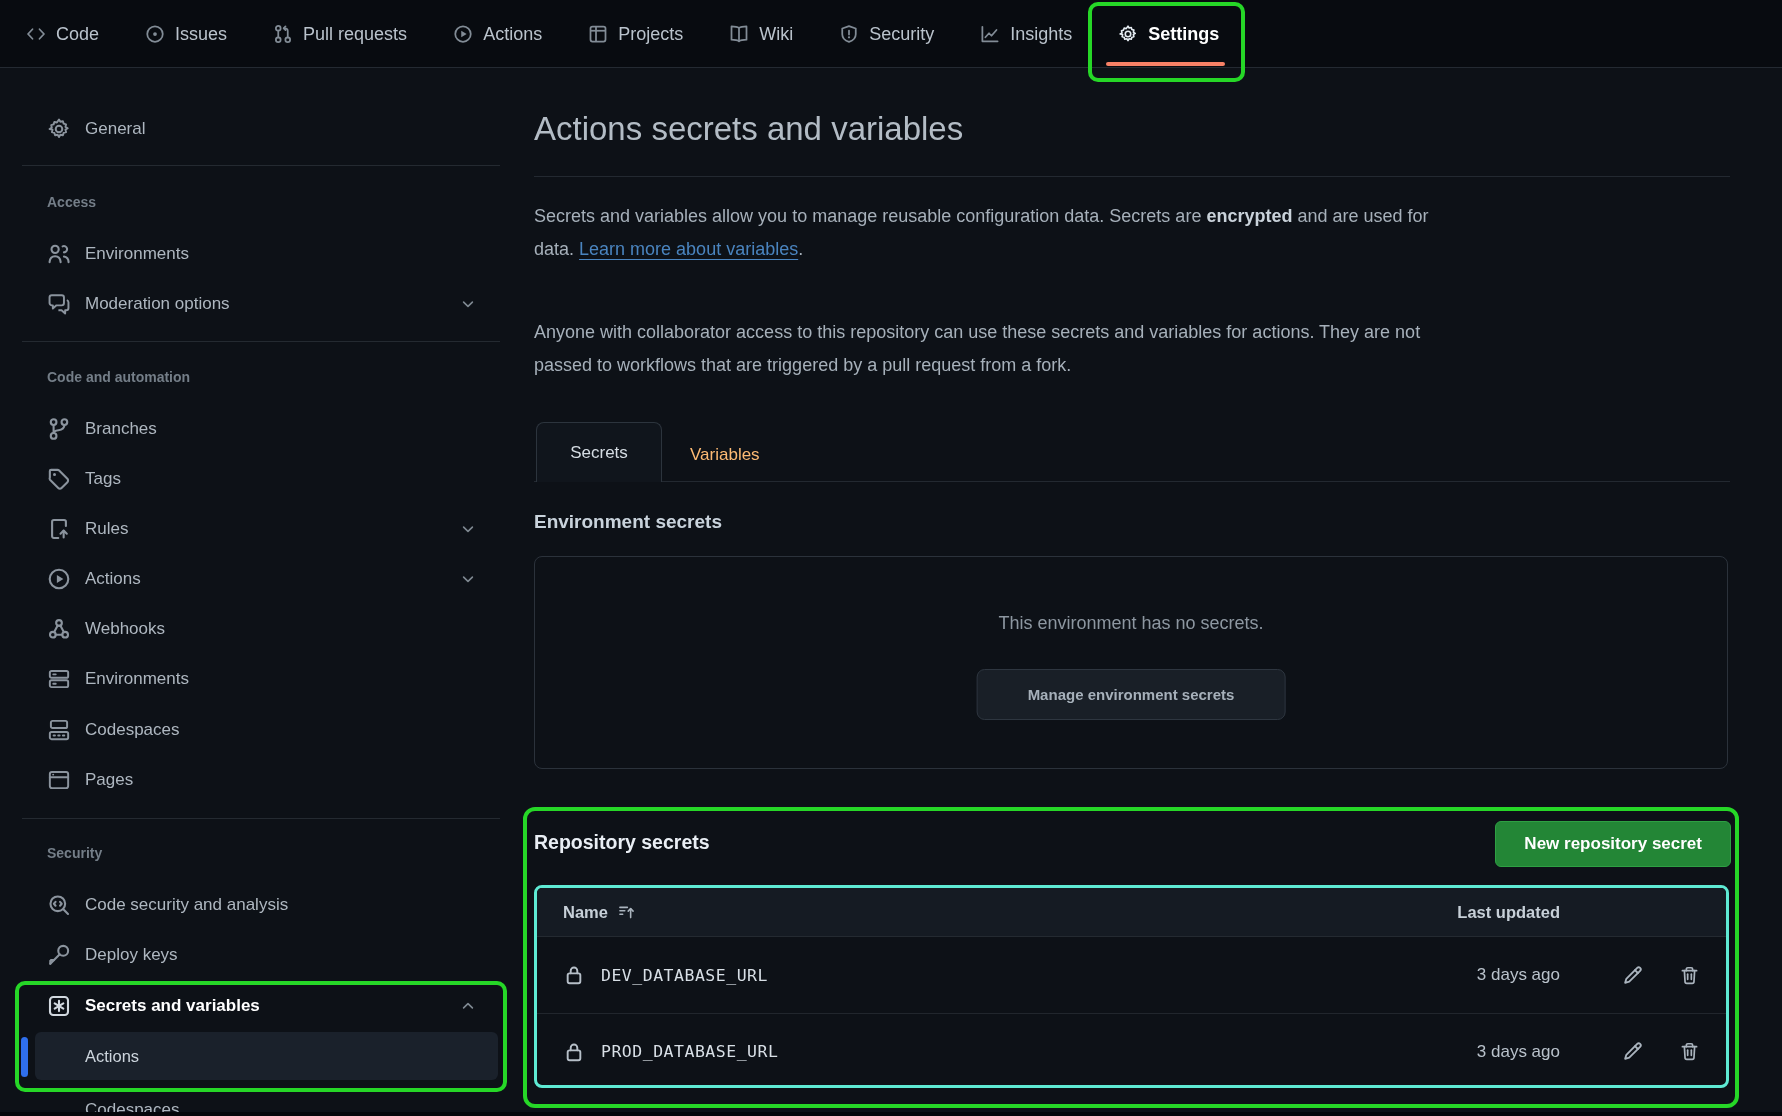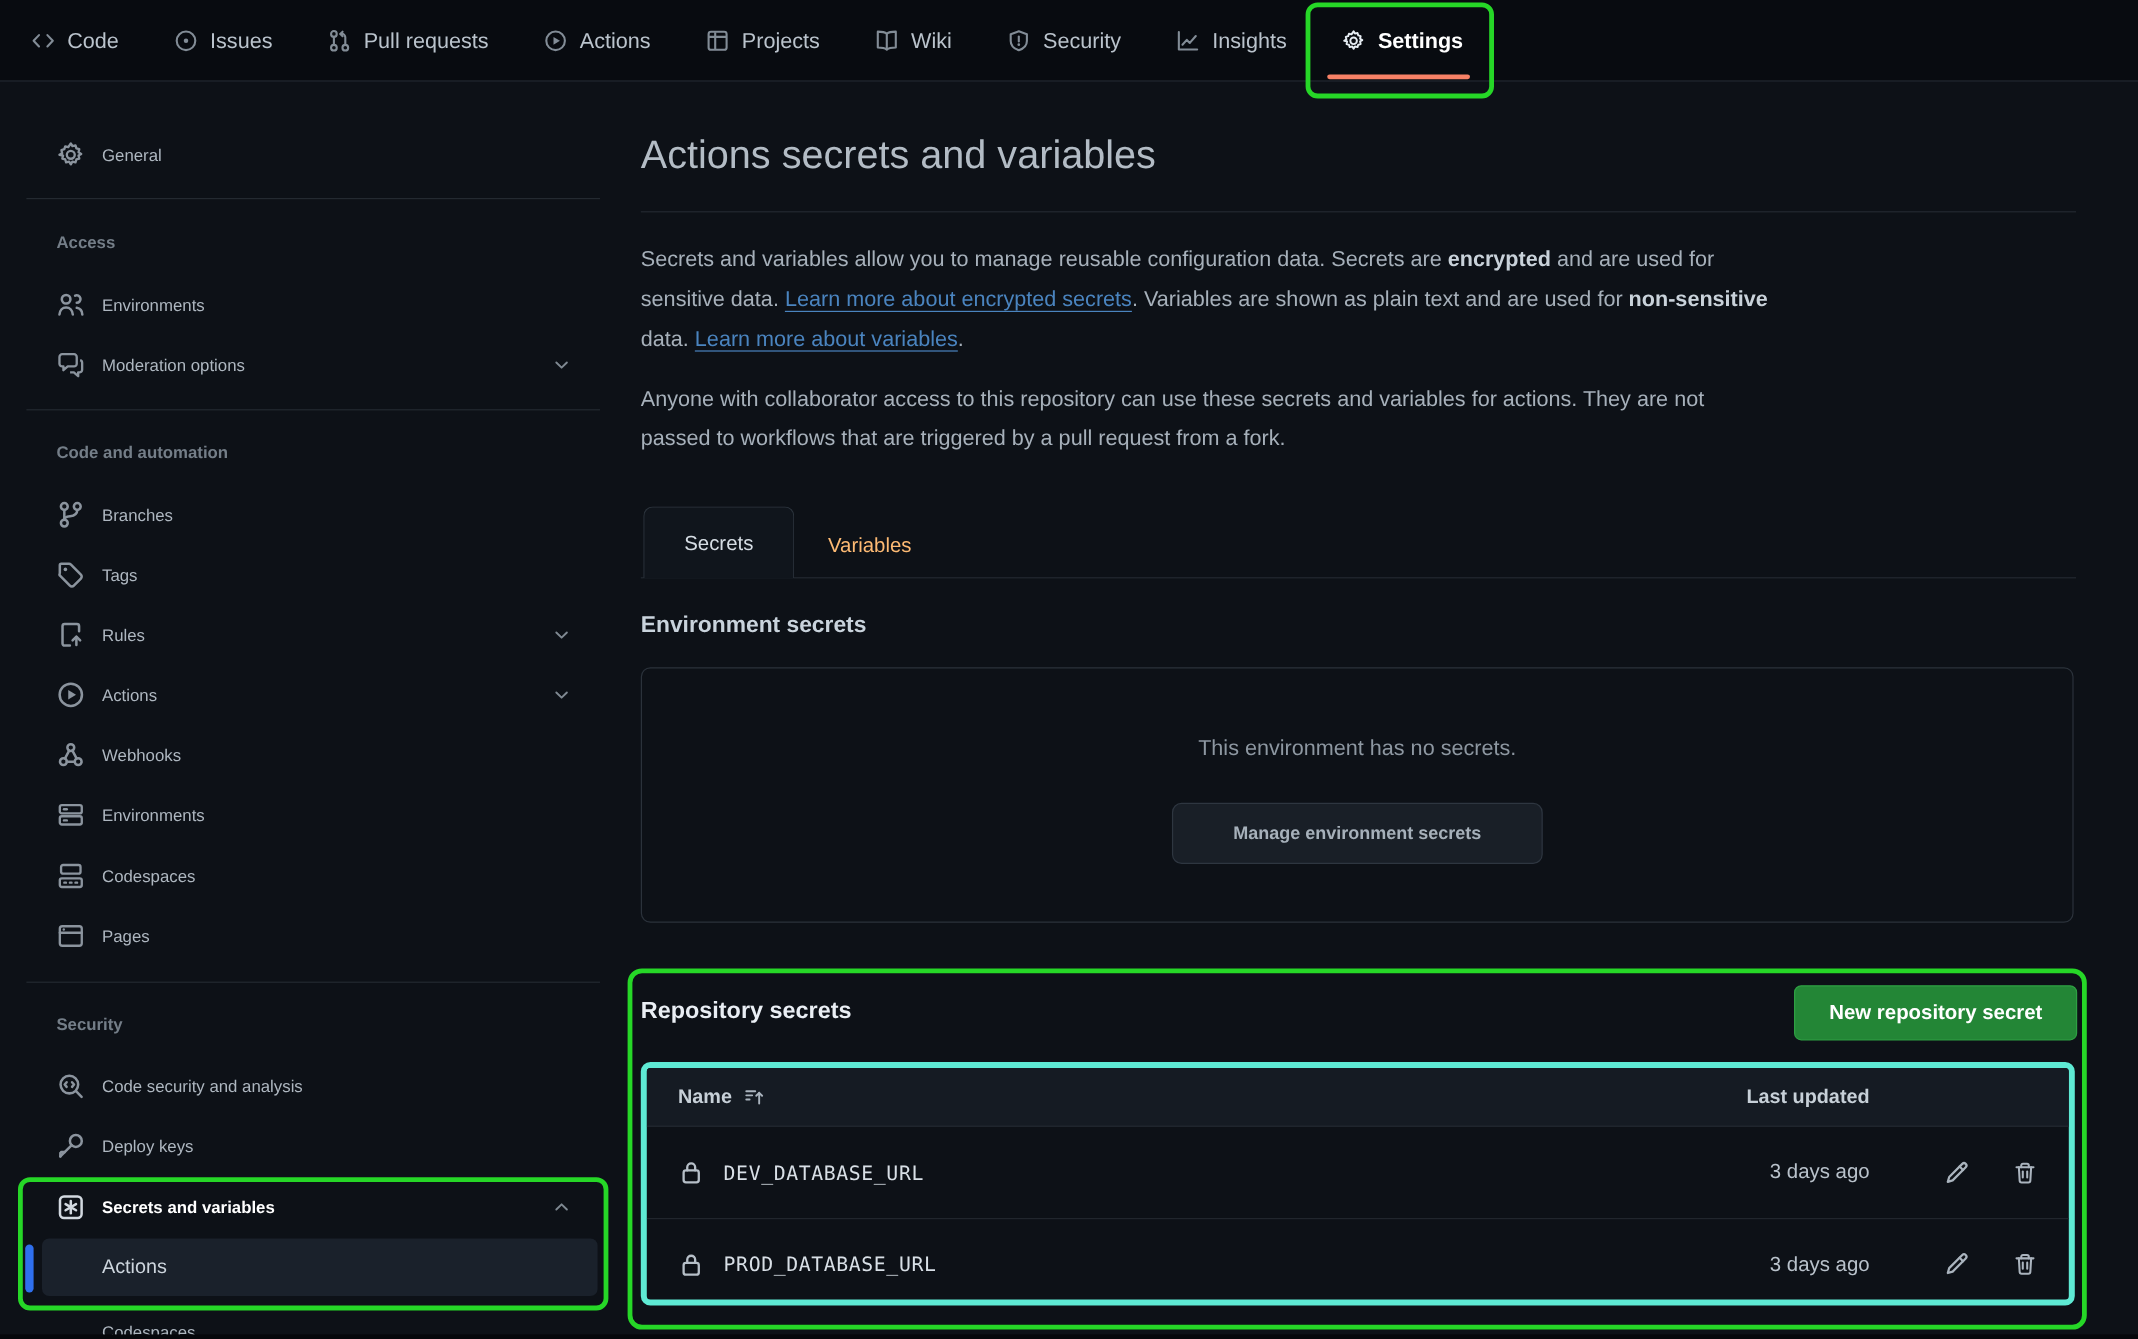--- a/index.html
+++ b/index.html
@@ -16,21 +16,21 @@
   .nav-item .nic svg{width:20px;height:20px;}
   .nav-item.active{color:#ffffff;font-weight:700;}
   .nav-item.active .nic{color:#e6edf3;}
   .nav-underline{position:absolute;left:-12px;right:-6px;bottom:2px;height:4px;border-radius:3px;background:#f78166;}
   .annot{position:absolute;border:4px solid #26d727;border-radius:10px;pointer-events:none;z-index:50;}
   .annot-settings{left:-30px;right:-26px;top:2px;height:72px;}
 
   
   .sidebar{position:absolute;left:22px;top:68px;width:478px;height:1048px;}
   .sb-row{position:absolute;left:0;width:100%;height:44px;display:flex;align-items:center;
-          padding-left:25px;box-sizing:border-box;font-size:14px;color:#aeb7c0;cursor:pointer;}
+          padding-left:25px;box-sizing:border-box;font-size:17px;color:#aeb7c0;cursor:pointer;}
   .sb-ic{width:24px;height:24px;color:#8b949e;margin-right:14px;flex:none;}
   .sb-ic svg{width:24px;height:24px;}
   .sb-label{white-space:nowrap;}
   .sb-chev{position:absolute;right:24px;top:50%;transform:translateY(-50%);width:16px;height:16px;color:#7f8992;}
   .sb-chev svg{width:16px;height:16px;}
   .sb-divider{position:absolute;left:0;right:0;height:1px;background:#242a31;}
   .sb-section{position:absolute;left:25px;height:24px;display:flex;align-items:center;
               font-size:14px;font-weight:700;color:#747e88;}
   .sb-row.strong{color:#ffffff;font-weight:700;}
   .sb-row.strong .sb-ic{color:#d2d9e0;}
@@ -61,21 +61,21 @@
   .env-btn{position:absolute;left:50%;transform:translateX(-50%);top:112px;height:49px;
            background:#191f27;border:1px solid #2e3640;border-radius:8px;display:flex;align-items:center;
            padding:0 50px;font-size:15px;font-weight:600;color:#a6b0ba;cursor:pointer;white-space:nowrap;}
 
   .annot-repo{left:523px;top:807px;width:1208px;height:293px;border-radius:12px;}
   .repo-heading{position:absolute;left:534px;top:831px;font-size:19.5px;font-weight:700;color:#e9eef4;}
   .repo-new-btn{position:absolute;right:51px;top:821px;height:46px;background:#238636;border:1px solid #2ea043;
                 border-radius:6px;display:flex;align-items:center;padding:0 28px;font-size:17px;font-weight:700;
                 color:#ffffff;cursor:pointer;box-sizing:border-box;white-space:nowrap;margin-left:20px;}
 
-  .secrets-table{position:absolute;left:534px;top:885px;width:1195px;height:203px;border:5px solid #5eead4;
+  .secrets-table{position:absolute;left:534px;top:885px;width:1195px;height:203px;border:3px solid #5eead4;
                  border-radius:8px;box-sizing:border-box;overflow:hidden;background:#0d1117;}
   .st-header{height:49px;background:#151b23;border-bottom:1px solid #242a31;display:flex;align-items:center;
              padding:0 26px;box-sizing:border-box;}
   .st-name-col{flex:1;display:flex;align-items:center;gap:10px;font-size:16.5px;font-weight:700;color:#c7d0d8;}
   .sort-ic{width:17px;height:17px;color:#aab4be;}
   .sort-ic svg{width:17px;height:17px;}
   .st-upd-col{width:130px;text-align:right;font-size:16.5px;font-weight:700;color:#c7d0d8;white-space:nowrap;}
   .st-act-col{width:140px;}
   .st-row{height:76px;display:flex;align-items:center;padding:0 26px;box-sizing:border-box;}
   .st-row + .st-row{border-top:1px solid #21262d;}
@@ -371,21 +371,20 @@
   </div>
 
   <div class="sel-bar"></div>
   <div class="annot annot-sidebar"></div>
 
   <div class="page-title">Actions secrets and variables</div>
   <div class="title-rule"></div>
 
   <div class="para" style="top:200px">
     <div><span>Secrets and variables allow you to manage reusable configuration data. Secrets are </span><span class="seg-bold">encrypted</span><span> and are used for</span></div>
-    <div><span>sensitive data. </span><a class="seg-link">Learn more about encrypted secrets</a><span>. Variables are shown as plain text and are used for </span><span class="seg-bold">non-sensitive</span></div>
     <div><span>data. </span><a class="seg-link">Learn more about variables</a><span>.</span></div>
   </div>
 
   <div class="para" style="top:316px">
     <div>Anyone with collaborator access to this repository can use these secrets and variables for actions. They are not</div>
     <div>passed to workflows that are triggered by a pull request from a fork.</div>
   </div>
 
   <div class="tabbar">
     <div class="tab-active">Secrets</div>

